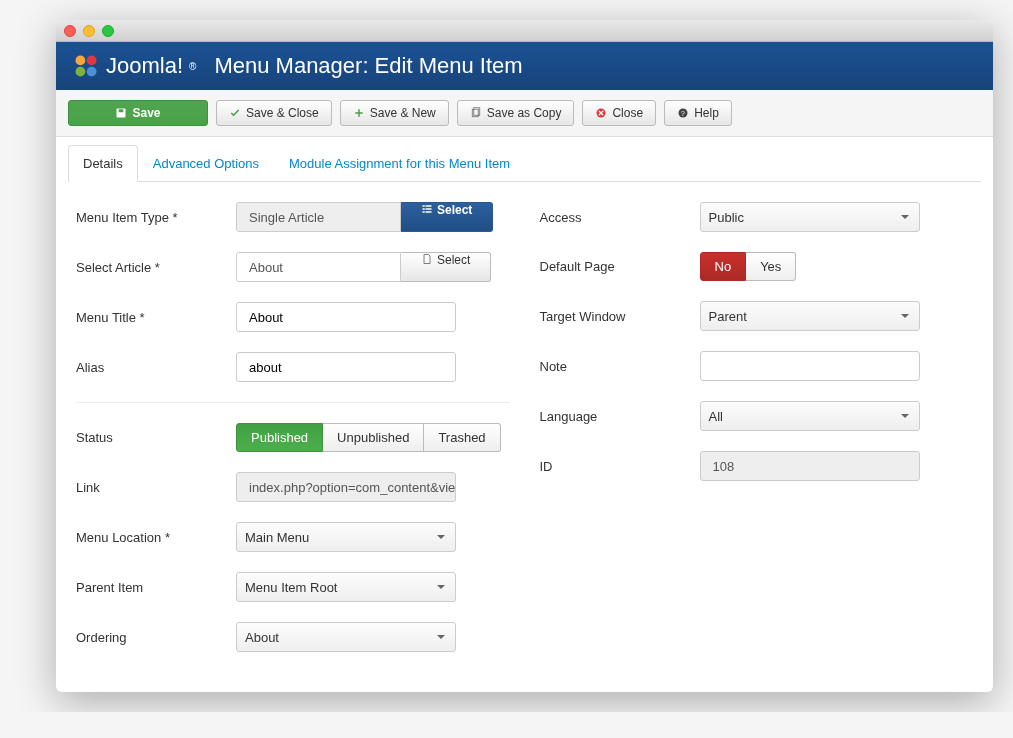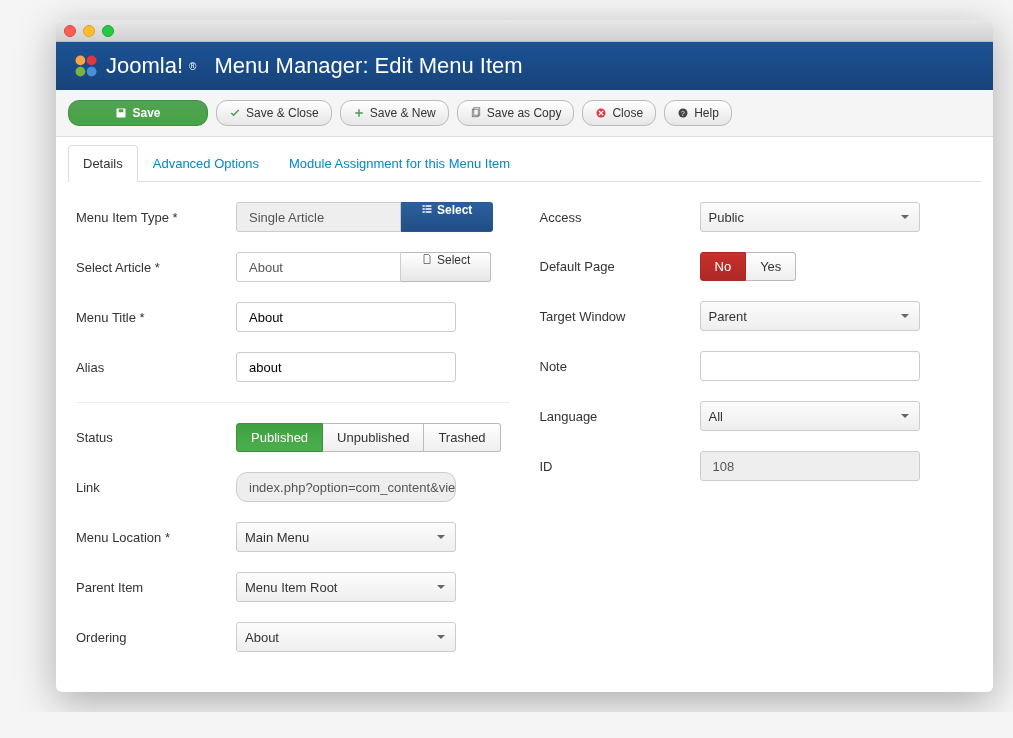--- a/index.html
+++ b/index.html
@@ -8,21 +8,21 @@
 .titlebar { height: 22px; background: linear-gradient(#e8e8e8, #d0d0d0); border-bottom: 1px solid #bbb; display: flex; align-items: center; padding: 0 8px; gap: 7px; }
 .traffic { width: 12px; height: 12px; border-radius: 50%; }
 .traffic.red { background: #ff5f57; border: 1px solid #e0443e; }
 .traffic.yellow { background: #ffbd2e; border: 1px solid #dea123; }
 .traffic.green { background: #28c940; border: 1px solid #1aab29; }
 .header { background: linear-gradient(#1b5294, #17437a); color: #fff; display: flex; align-items: center; padding: 10px 16px; gap: 18px; }
 .logo { display: flex; align-items: center; gap: 6px; font-size: 22px; font-weight: 300; }
 .logo-icon { width: 28px; height: 28px; }
 .page-title { font-size: 22px; font-weight: 300; }
 .toolbar { background: #f5f5f5; padding: 10px 12px; display: flex; gap: 8px; border-bottom: 1px solid #ddd; }
-.btn { display: inline-flex; align-items: center; gap: 5px; padding: 5px 12px; font-size: 12px; border-radius: 11px; cursor: pointer; border: 1px solid #bbb; background: linear-gradient(#fff, #e6e6e6); color: #333; }
+.btn { display: inline-flex; align-items: center; gap: 5px; padding: 5px 12px; font-size: 12px; border-radius: 3px; cursor: pointer; border: 1px solid #bbb; background: linear-gradient(#fff, #e6e6e6); color: #333; }
 .btn-success { background: linear-gradient(#51a351, #47a447); border-color: #3e8f3e; color: #fff; min-width: 140px; justify-content: center; font-weight: bold; }
 .btn-primary { background: linear-gradient(#2b609e, #204e86); border-color: #2a5991; color: #fff; font-weight: bold; }
 .icon { width: 12px; height: 12px; display: inline-block; }
 .content { padding: 0 12px 20px 12px; }
 .tabs { display: flex; border-bottom: 1px solid #ddd; margin-top: 8px; }
 .tab { padding: 10px 14px; color: #08c; cursor: pointer; border: 1px solid transparent; border-bottom: none; border-radius: 4px 4px 0 0; }
 .tab.active { background: #fff; border-color: #ddd; color: #333; margin-bottom: -1px; }
 .form-area { display: flex; gap: 30px; padding: 20px 8px 0 8px; }
 .col { flex: 1; }
 .field-row { display: flex; align-items: center; margin-bottom: 20px; }
@@ -171,21 +171,21 @@
               <div class="toggle active-green">Published</div>
               <div class="toggle middle">Unpublished</div>
               <div class="toggle">Trashed</div>
             </div>
           </div>
         </div>
 
         <div class="field-row">
           <div class="field-label">Link</div>
           <div class="field-control">
-              <div class="readonly-input" style="display:flex;align-items:center;overflow:hidden;white-space:nowrap;border-radius:11px;">index.php?option=com_content&amp;vie</div>
+              <div class="readonly-input" style="display:flex;align-items:center;overflow:hidden;white-space:nowrap;">index.php?option=com_content&amp;vie</div>
             </div>
         </div>
 
         <div class="field-row">
           <div class="field-label">Menu Location *</div>
           <div class="field-control">
               <div class="select">Main Menu</div>
             </div>
         </div>
 

